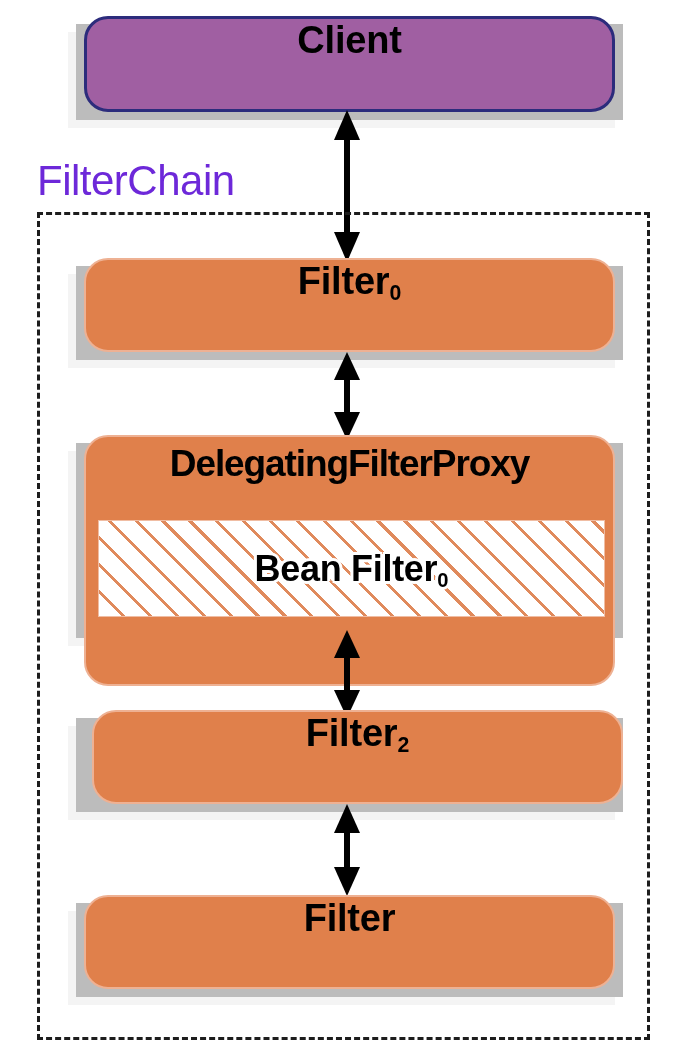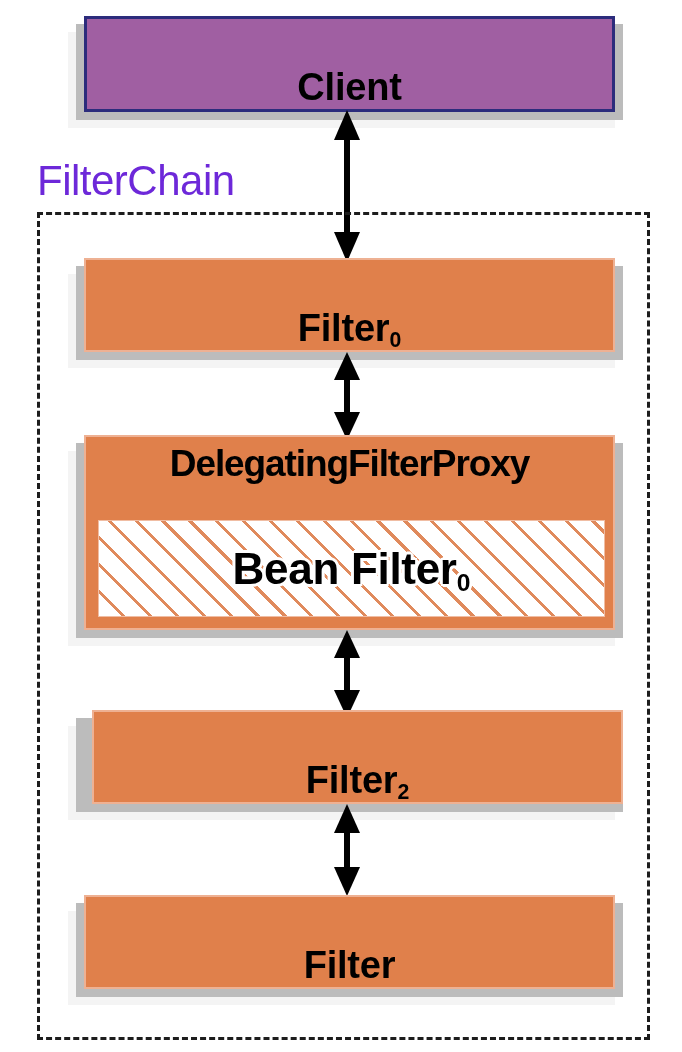--- a/index.html
+++ b/index.html
@@ -32,25 +32,26 @@
   .shadow-dark {
     position: absolute;
     background: #bcbcbc;
   }
 
   
   .node {
     position: absolute;
     box-sizing: border-box;
     display: flex;
-    align-items: flex-end;
+    align-items: flex-start;
     justify-content: center;
     color: #000000;
     font-weight: bold;
     letter-spacing: -0.2px;
+    border-radius: 24px;
   }
 
   .node-client {
     background: #a05fa2;
     border: 3px solid #2c2c7c;
     font-size: 38px;
   }
 
   .node-filter {
     background: #e0804b;
@@ -86,21 +87,21 @@
         rgba(0,0,0,0) 0px,
         rgba(0,0,0,0) 16px,
         #e08a5c 16px,
         #e08a5c 19px
     );
     display: flex;
     align-items: center;
     justify-content: center;
   }
   .bean-label {
-    font-size: 44px;
+    font-size: 36px;
     font-weight: bold;
     color: #000000;
     letter-spacing: -0.3px;
     text-shadow:
        2px 0 #fff, -2px 0 #fff, 0 2px #fff, 0 -2px #fff,
        2px 2px #fff, -2px -2px #fff, 2px -2px #fff, -2px 2px #fff,
        3px 0 #fff, -3px 0 #fff, 0 3px #fff, 0 -3px #fff;
   }
 
   
@@ -167,21 +168,21 @@
   <div class="arrow" style="left:330px; top:352px; width:34px; height:88px;">
     <svg width="34" height="88" viewBox="0 0 34 88">
       <polygon points="17,0 30,28 4,28" fill="#000000"></polygon>
       <rect x="14" y="24" width="6" height="40" fill="#000000"></rect>
       <polygon points="17,88 30,60 4,60" fill="#000000"></polygon>
     </svg>
   </div>
 
   <div class="shadow-light" style="left:68px; top:451px; width:547px; height:195px;"></div>
   <div class="shadow-dark" style="left:76px; top:443px; width:547px; height:195px;"></div>
-  <div class="node node-proxy" style="left:84px; top:435px; width:531px; height:195px;">
+  <div class="node node-proxy" style="left:84px; top:435px; width:531px; height:251px;">
     <div class="proxy-title">DelegatingFilterProxy</div>
 
     <div class="bean-box" style="left:12px; top:83px; width:507px; height:97px;">
       <span class="bean-label"><span>Bean Filter</span><sub class="sx">0</sub></span>
     </div>
   </div>
 
   <div class="arrow" style="left:330px; top:630px; width:34px; height:88px;">
     <svg width="34" height="88" viewBox="0 0 34 88">
       <polygon points="17,0 30,28 4,28" fill="#000000"></polygon>

